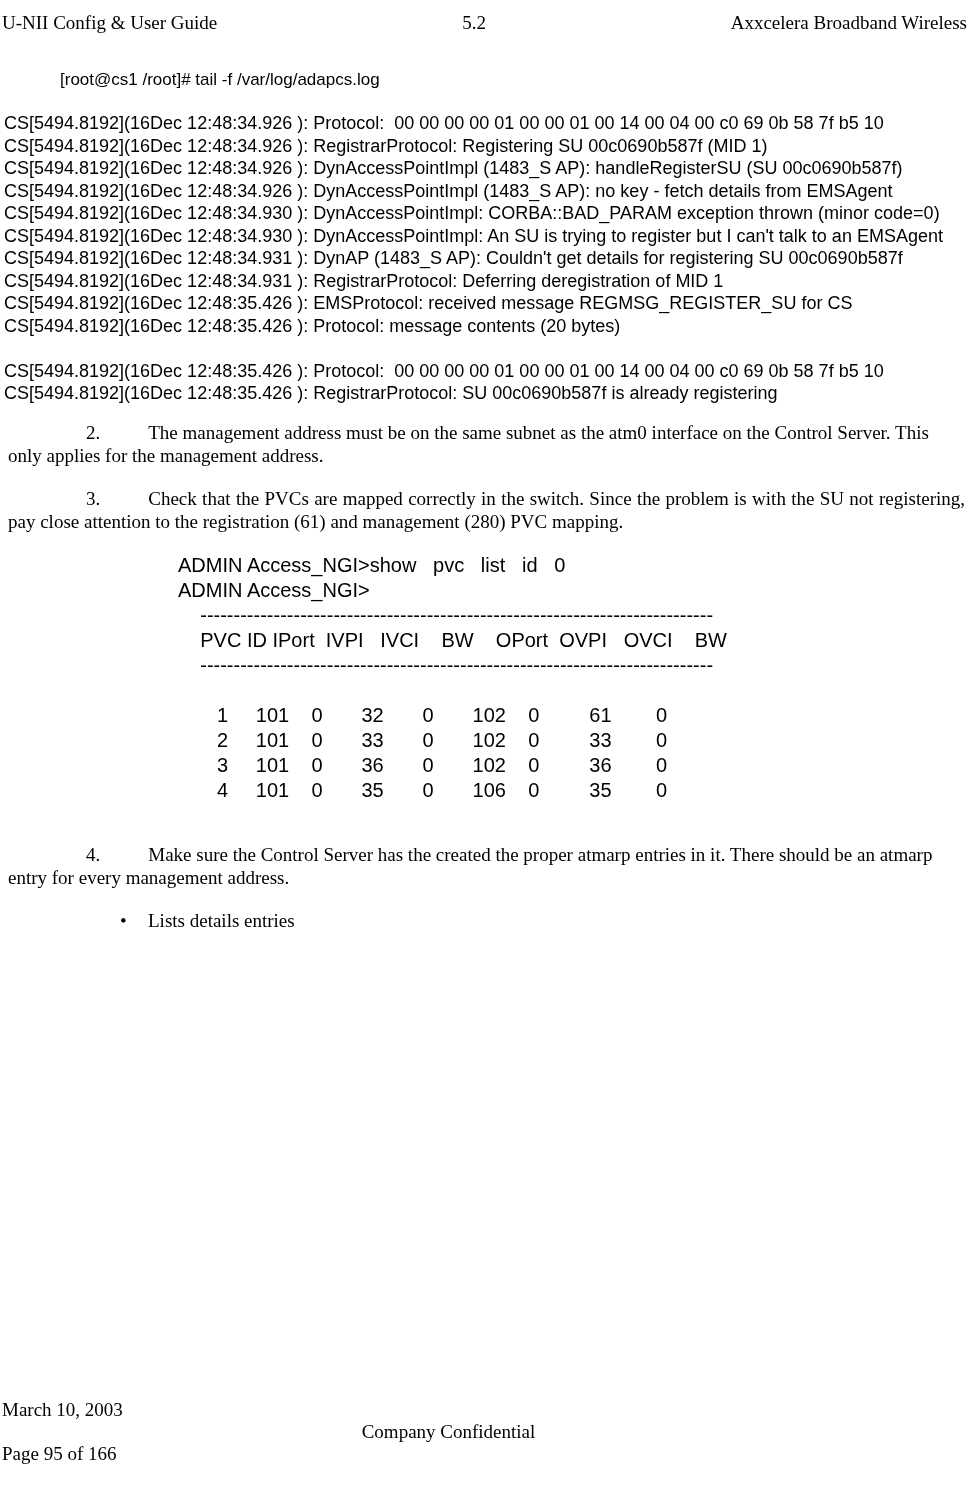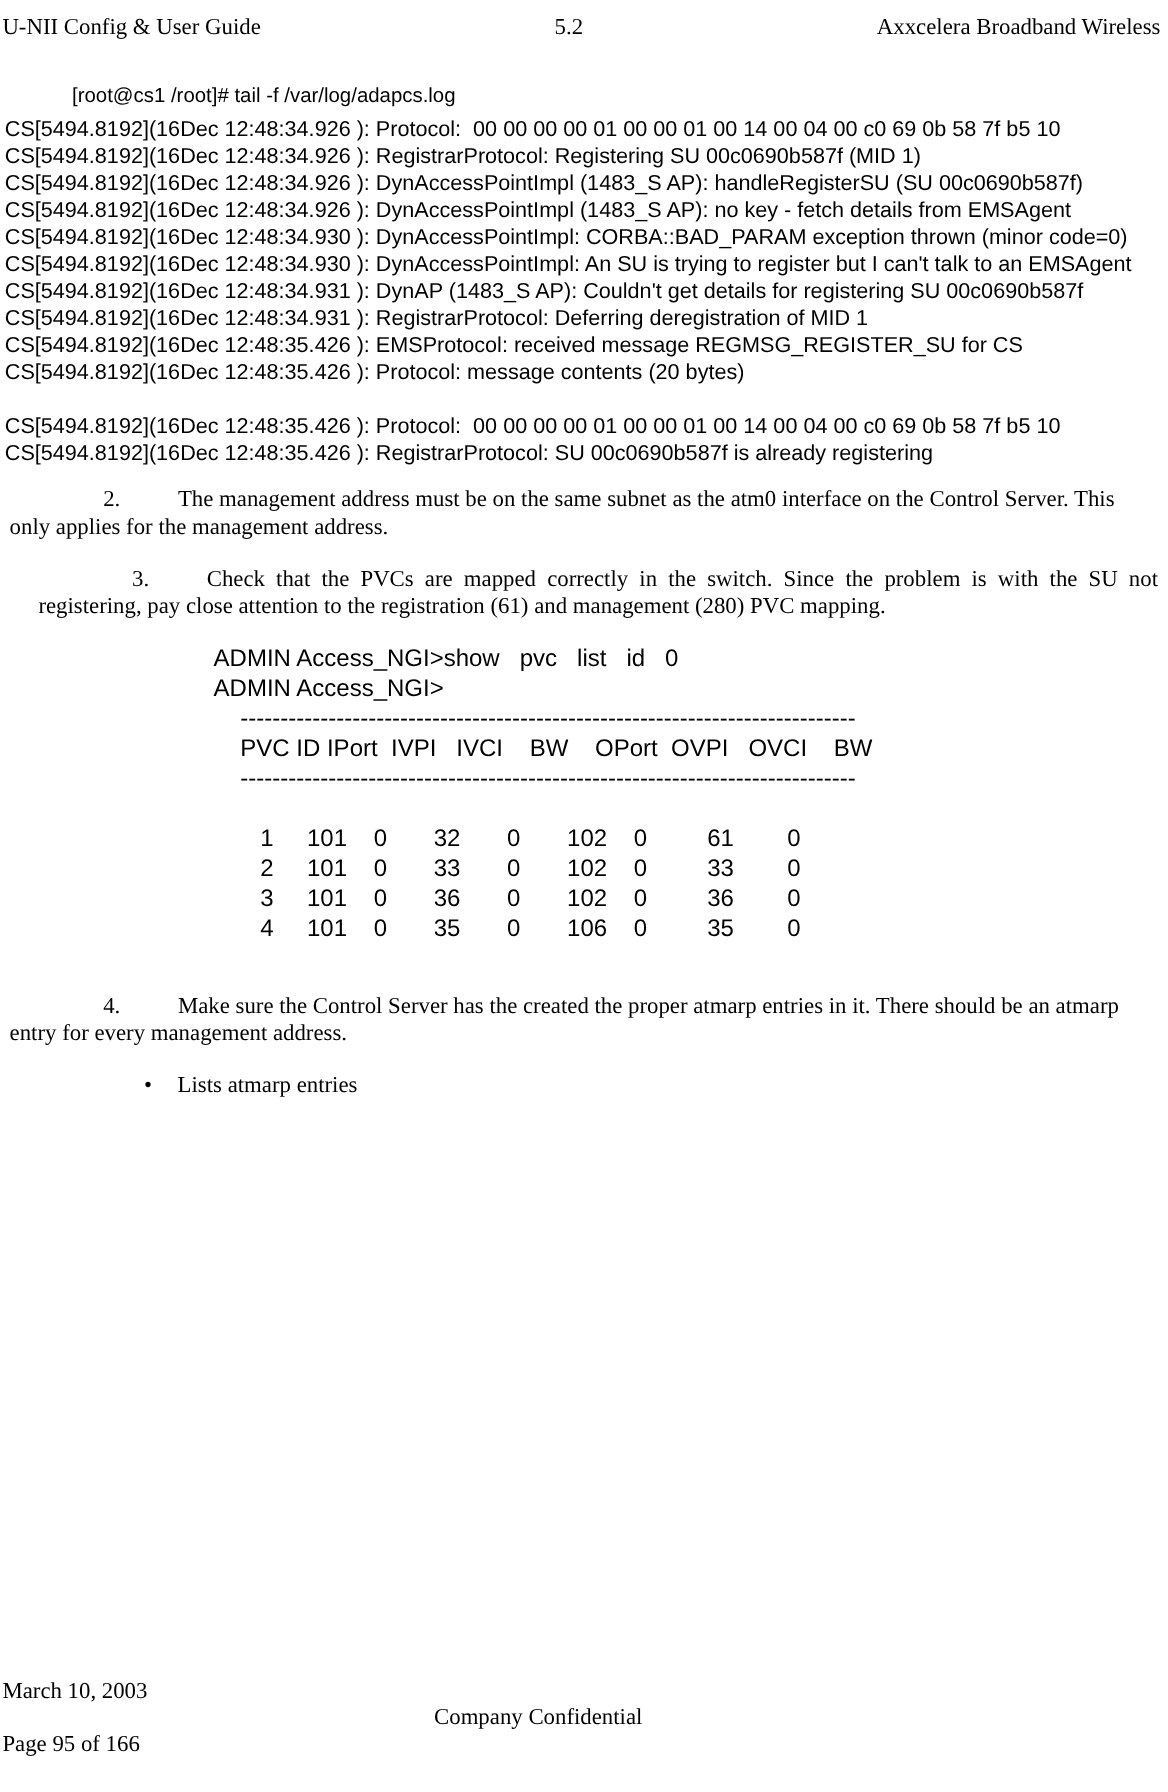--- a/index.html
+++ b/index.html
@@ -24,39 +24,38 @@
       padding: 0 6px 0 2px;
       margin-bottom: 36px;
     }
     .header-mid {
       text-align: center;
     }
     .cmd-line {
       font-family: Arial, Helvetica, sans-serif;
       font-size: 17px;
       padding-left: 60px;
-      margin-bottom: 6px;
+      margin-bottom: 22px;
     }
     .log-block {
       font-family: Arial, Helvetica, sans-serif;
       font-size: 18px;
       line-height: 1.25;
       white-space: pre;
       padding-left: 4px;
       margin-bottom: 16px;
     }
     .para {
       font-size: 19px;
       line-height: 1.22;
       margin-bottom: 20px;
       padding: 0 8px;
     }
     .justify {
       text-align: justify;
-      margin-left: 24px;
     }
     .pvc-block {
       font-family: Arial, Helvetica, sans-serif;
       font-size: 20px;
       line-height: 1.25;
       padding-left: 178px;
       margin-bottom: 40px;
       white-space: pre;
     }
     .bullet-block {
@@ -126,20 +125,20 @@
        1     101    0       32       0       102    0         61        0
        2     101    0       33       0       102    0         33        0
        3     101    0       36       0       102    0         36        0
        4     101    0       35       0       106    0         35        0</div>
 
 <div class="para">
   <span style="display:inline-block; width:78px;"></span><span>4.</span><span style="display:inline-block; width:48px;"></span><span>Make sure the Control Server has the created the proper atmarp entries in it. There should be an atmarp entry for every management address.</span>
 </div>
 
 <div class="bullet-block">
-  <span class="bullet">•</span><span>Lists atmarp entries</span>
+  <span class="bullet">•</span><span>Lists details entries</span>
 </div>
 
 <div class="footer">
   <span>March 10, 2003</span>
   <span class="footer-mid">Company Confidential</span>
   <span>Page 95 of 166</span>
 </div>
 
 </body></html>

